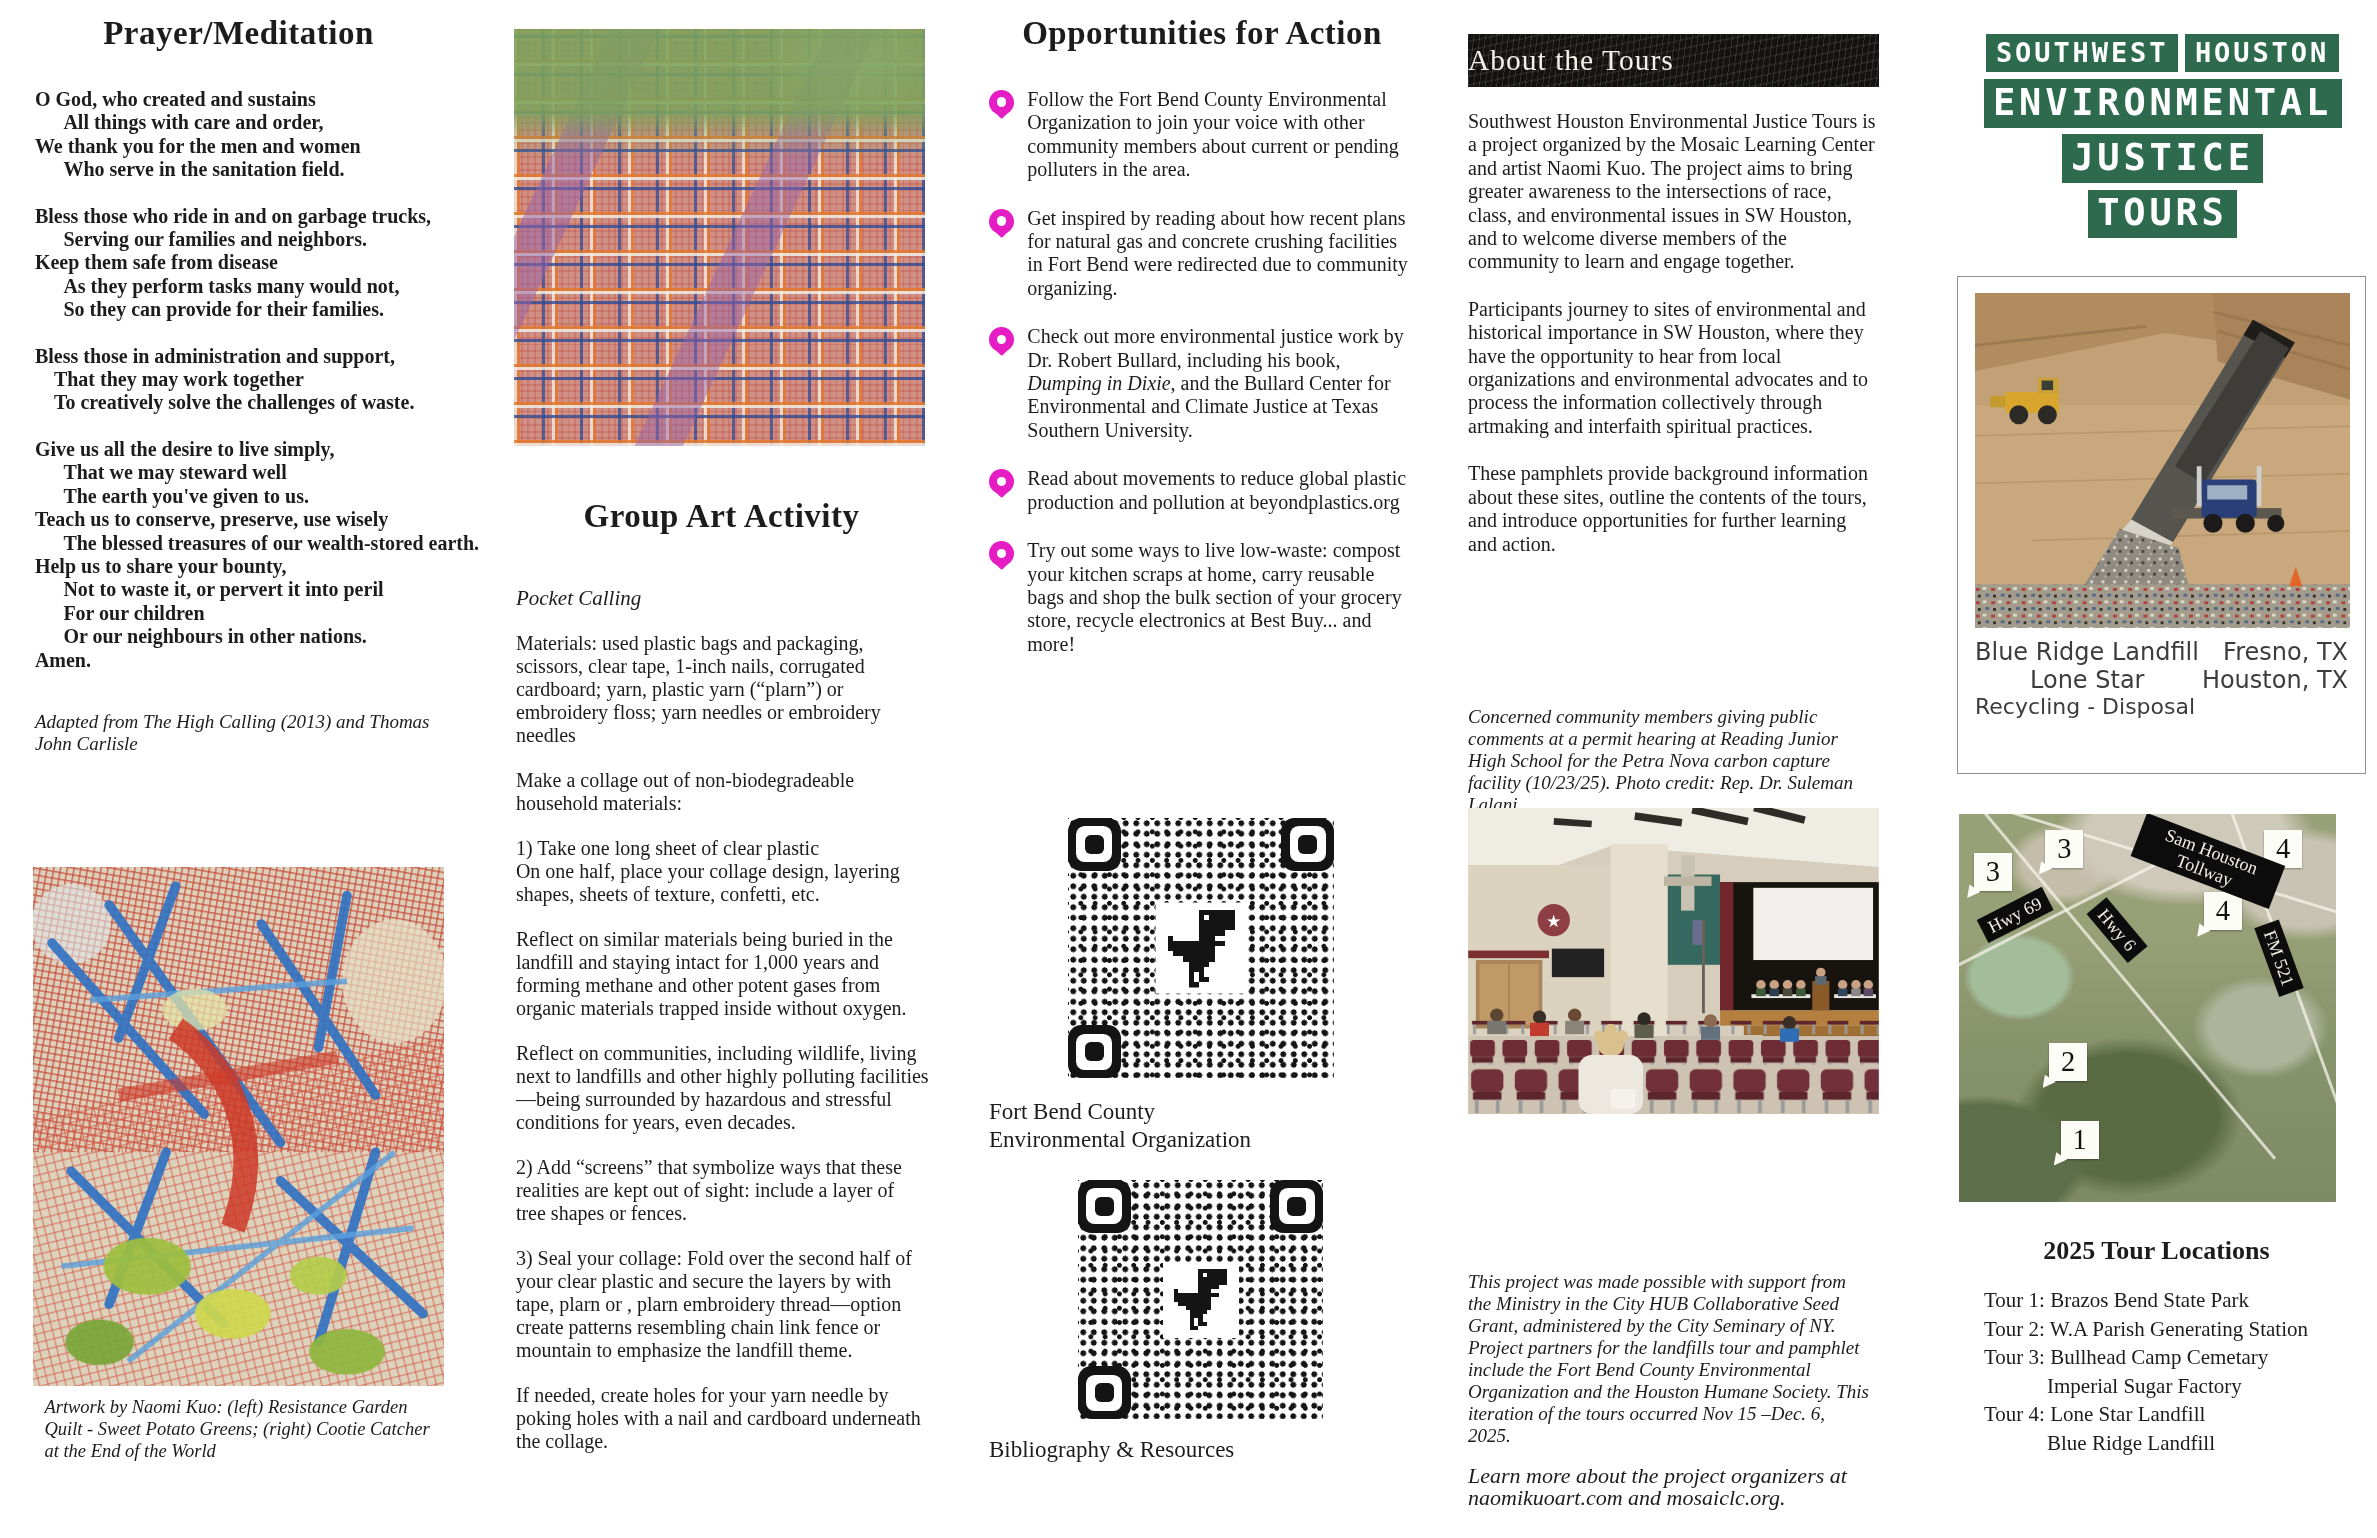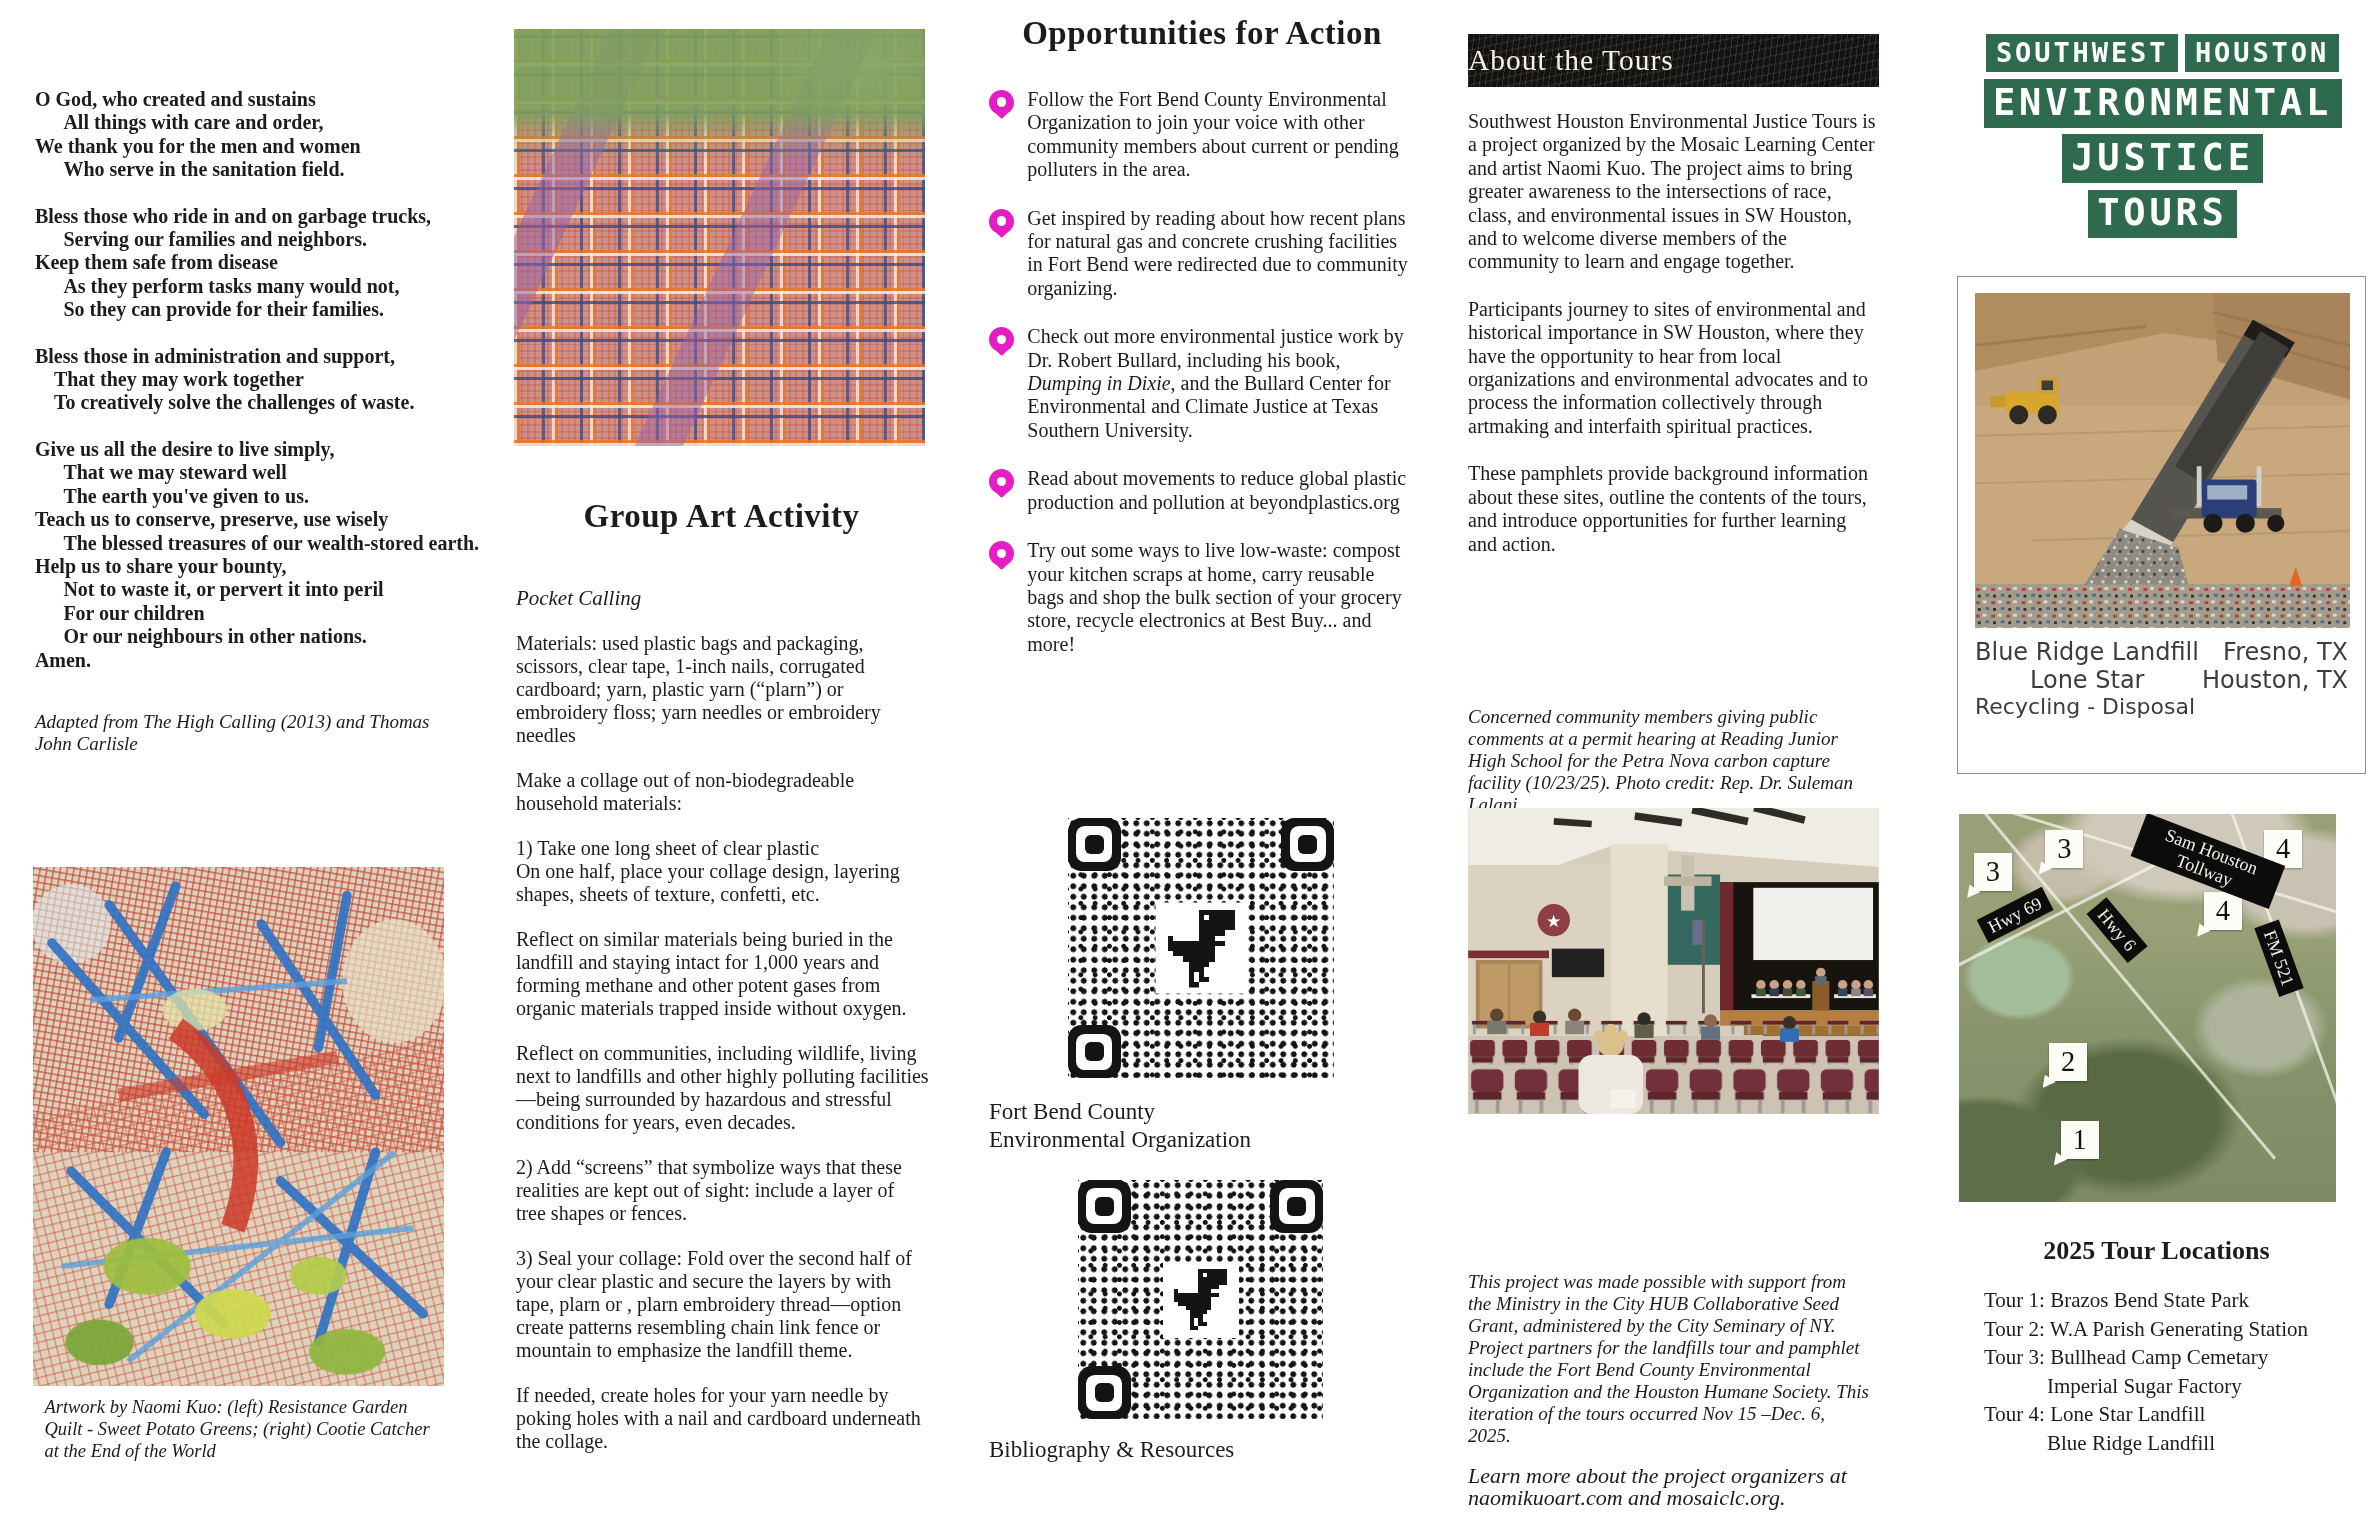--- a/index.html
+++ b/index.html
@@ -128,20 +128,21 @@
   .tours-title{position:absolute;top:1236px;left:0;width:399px;text-align:center;font-size:26px;font-weight:600;}
   .tourlist{position:absolute;top:1286px;left:27px;width:384px;font-size:21px;line-height:28.5px;}
   .tourlist .li.ind1{padding-left:63px;}
 </style>
 </head>
 <body>
 
 <div class="page">
 
   <section class="panel p1">
+    <div class="h-title" style="top:15px;">Prayer/Meditation</div>
     <div class="prayer">
         <div class="li">O God, who created and sustains</div>
         <div class="li ind1">All things with care and order,</div>
         <div class="li">We thank you for the men and women</div>
         <div class="li ind1">Who serve in the sanitation field.</div>
         <div class="li gap">Bless those who ride in and on garbage trucks,</div>
         <div class="li ind1">Serving our families and neighbors.</div>
         <div class="li">Keep them safe from disease</div>
         <div class="li ind1">As they perform tasks many would not,</div>
         <div class="li ind1">So they can provide for their families.</div>

